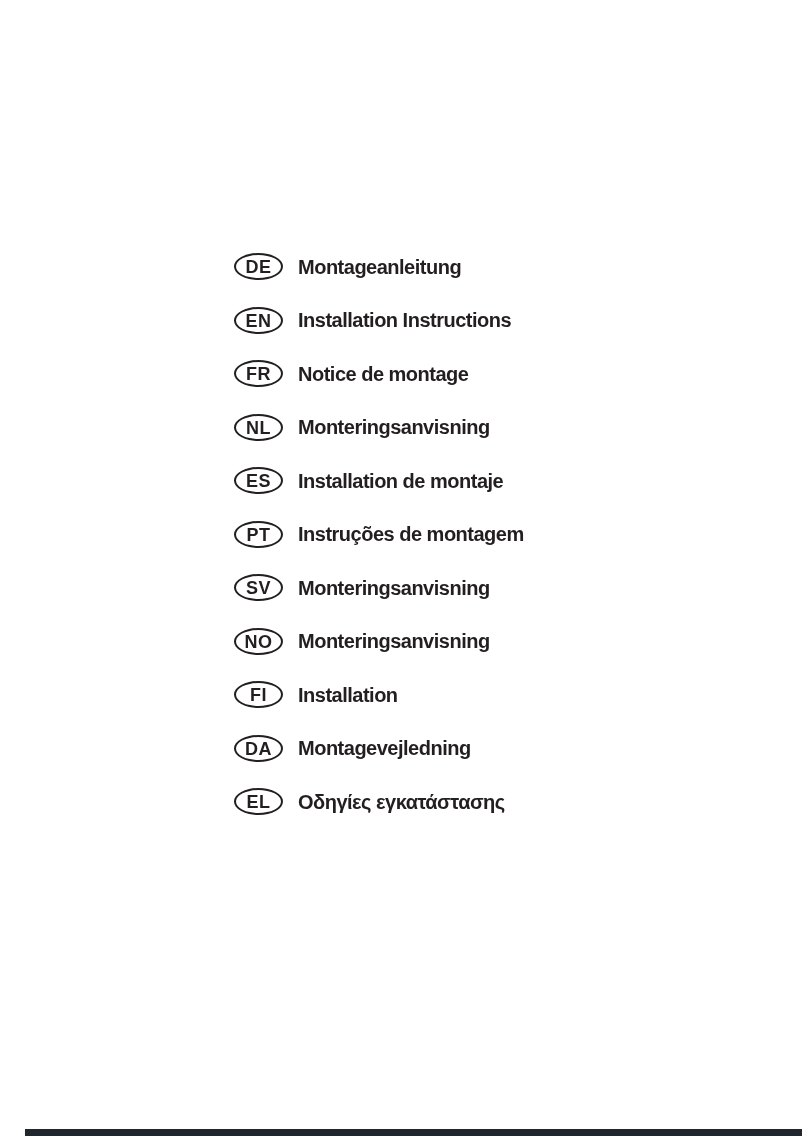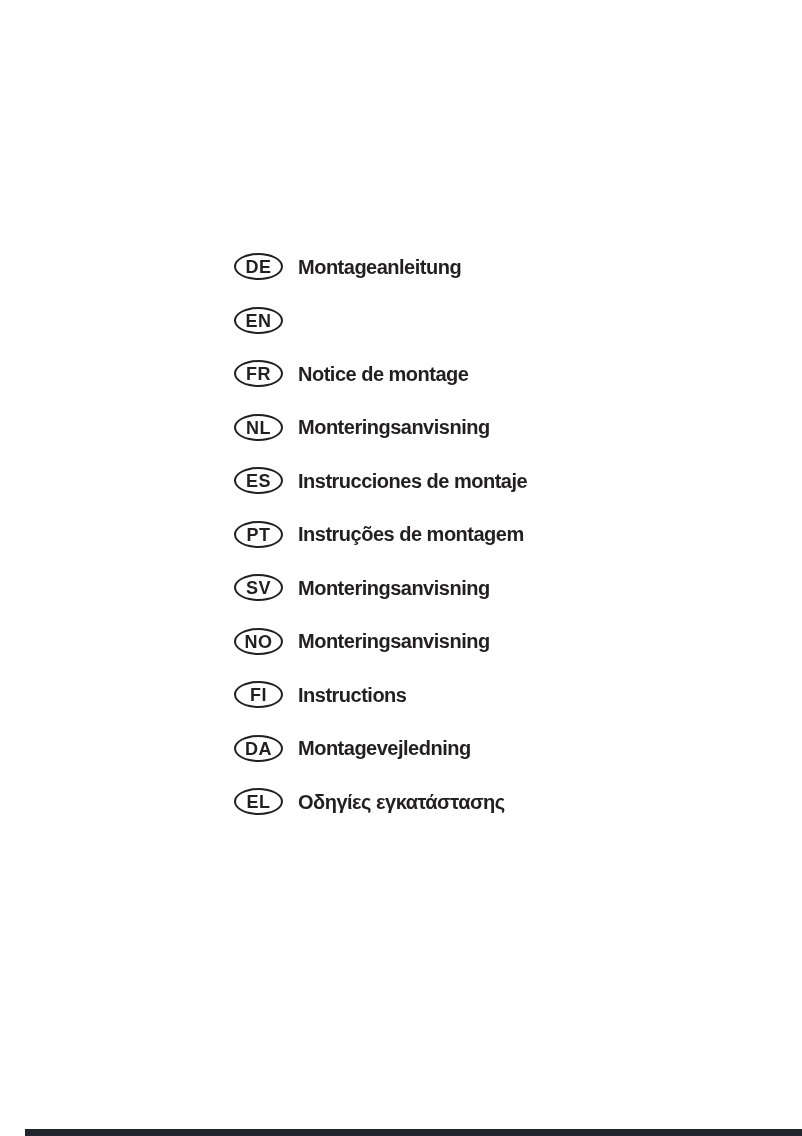--- a/index.html
+++ b/index.html
@@ -79,20 +79,21 @@
         <span class="badge">
           <span class="code">DE</span>
         </span>
         <span class="title">Montageanleitung</span>
       </div>
 
       <div class="lang-row">
         <span class="badge">
           <span class="code">EN</span>
         </span>
+        <span class="title">Installation Instructions</span>
       </div>
 
       <div class="lang-row">
         <span class="badge">
           <span class="code">FR</span>
         </span>
         <span class="title">Notice de montage</span>
       </div>
 
       <div class="lang-row">
@@ -100,21 +101,21 @@
           <span class="code">NL</span>
         </span>
         <span class="title">Monteringsanvisning</span>
       </div>
 
 
       <div class="lang-row">
         <span class="badge">
           <span class="code">ES</span>
         </span>
-        <span class="title">Instrucciones de montaje</span>
+        <span class="title">Installation de montaje</span>
       </div>
 
       <div class="lang-row">
         <span class="badge">
           <span class="code">PT</span>
         </span>
         <span class="title">Instruções de montagem</span>
       </div>
 
       <div class="lang-row">
@@ -128,21 +129,21 @@
         <span class="badge">
           <span class="code">NO</span>
         </span>
         <span class="title">Monteringsanvisning</span>
       </div>
 
       <div class="lang-row">
         <span class="badge">
           <span class="code">FI</span>
         </span>
-        <span class="title">Instructions</span>
+        <span class="title">Installation</span>
       </div>
 
       <div class="lang-row">
         <span class="badge">
           <span class="code">DA</span>
         </span>
         <span class="title">Montagevejledning</span>
       </div>
 
       <div class="lang-row">

